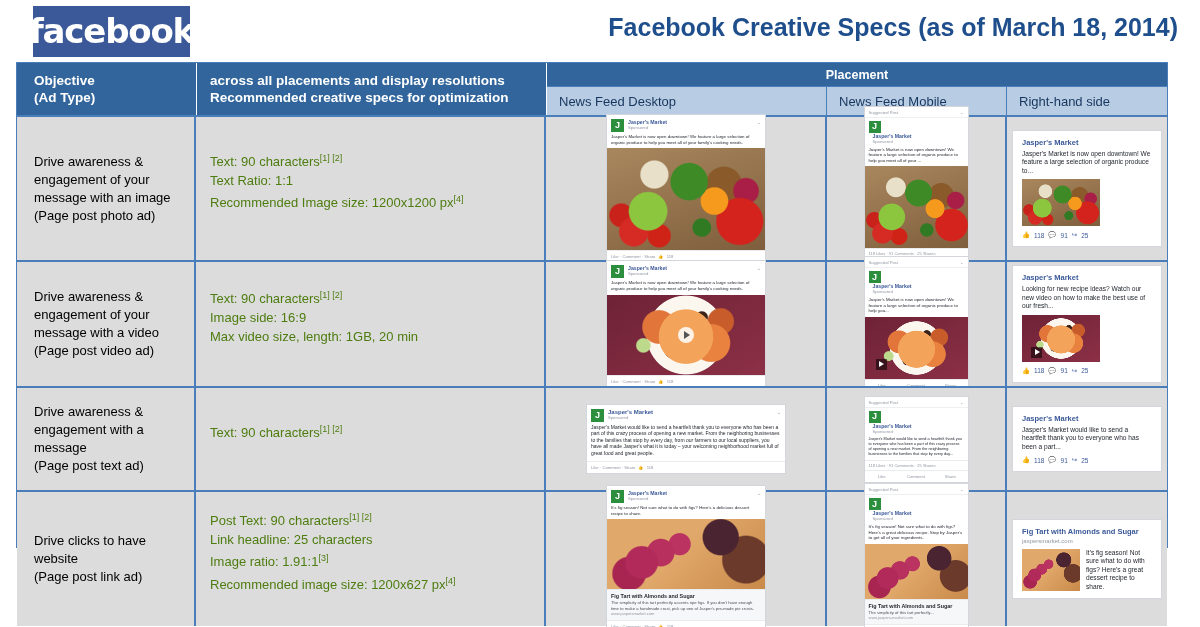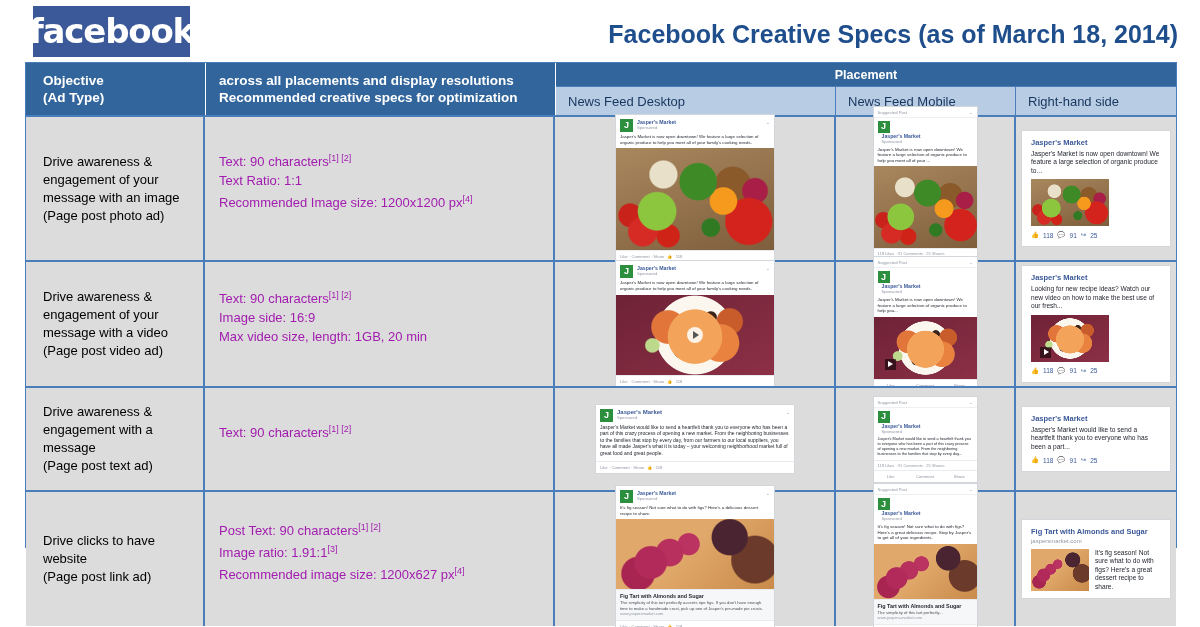--- a/index.html
+++ b/index.html
@@ -16,28 +16,28 @@
   .fb-logo{
     position:absolute;left:33px;top:6px;width:157px;height:51px;
     background:#3B5998;display:flex;align-items:center;justify-content:center;
   }
   .fb-logo span{
     color:#ffffff;font-size:34px;font-weight:bold;letter-spacing:-1.2px;
     font-family:"DejaVu Sans", sans-serif;line-height:1;
     position:relative;top:-1px;
   }
   .deck-title{
-    position:absolute;right:22px;top:20px;
+    position:absolute;right:22px;top:13px;
     color:#1F4E8C;font-size:25px;font-weight:bold;
     font-family:"Liberation Sans", sans-serif;
     white-space:nowrap;
   }
 
   
-  .tbl{position:absolute;left:25px;top:62px;width:1152px;height:486px;
+  .tbl{position:absolute;left:16px;top:62px;width:1152px;height:486px;
        border:1px solid #4A7EBB;box-sizing:border-box;}
   .hdr-objective{
     position:absolute;left:0;top:0;width:179px;height:52px;
     background:#31659B;color:#fff;font-weight:bold;font-size:13.5px;
     padding:9px 0 0 17px;box-sizing:border-box;line-height:17px;
   }
   .hdr-specs{
     position:absolute;left:180px;top:0;width:349px;height:52px;
     background:#31659B;color:#fff;font-weight:bold;font-size:13.5px;
     padding:9px 0 0 13px;box-sizing:border-box;line-height:17px;
@@ -62,21 +62,21 @@
   .r1{top:52px;height:145px;}
   .r2{top:197px;height:126px;}
   .r3{top:323px;height:104px;}
   .r4{top:427px;height:136px;border-bottom:none;}
 
   .cell-obj{position:absolute;left:0;top:0;width:179px;height:100%;
     font-size:13px;color:#000;line-height:18px;
     display:flex;align-items:center;padding:0 6px 0 17px;box-sizing:border-box;
     border-right:2px solid #4A7EBB;}
   .cell-spec{position:absolute;left:180px;top:0;width:349px;height:100%;
-    font-size:13px;color:#a21caf;line-height:19px;
+    font-size:13px;color:#4d7c0f;line-height:19px;
     display:flex;align-items:center;padding:0 8px 16px 13px;box-sizing:border-box;
     border-right:2px solid #4A7EBB;}
   .cell-ph{position:absolute;top:0;height:100%;box-sizing:border-box;
     display:flex;align-items:center;justify-content:center;}
   .ph1{left:530px;width:280px;border-right:2px solid #4A7EBB;}
   .ph2{left:810px;width:180px;border-right:2px solid #4A7EBB;}
   .ph3{left:990px;width:160px;}
 
   sup{font-size:9px;vertical-align:super;}
 
@@ -443,20 +443,21 @@
     <div class="row r4">
       <div class="cell-obj">
         <div>
           <span>Drive clicks to have website</span><br>
           <span>(Page post link ad)</span>
         </div>
       </div>
       <div class="cell-spec">
         <div>
           <div><span>Post Text: 90 characters</span><sup>[1] [2]</sup></div>
+          <div><span>Link headline: 25 characters</span></div>
           <div><span>Image ratio: 1.91:1</span><sup>[3]</sup></div>
           <div><span>Recommended image size: 1200x627 px</span><sup>[4]</sup></div>
         </div>
       </div>
 
       <div class="cell-ph ph1">
         <div class="card nfd">
           <div class="chead">
             <div class="avatar">J</div>
             <div class="meta">

